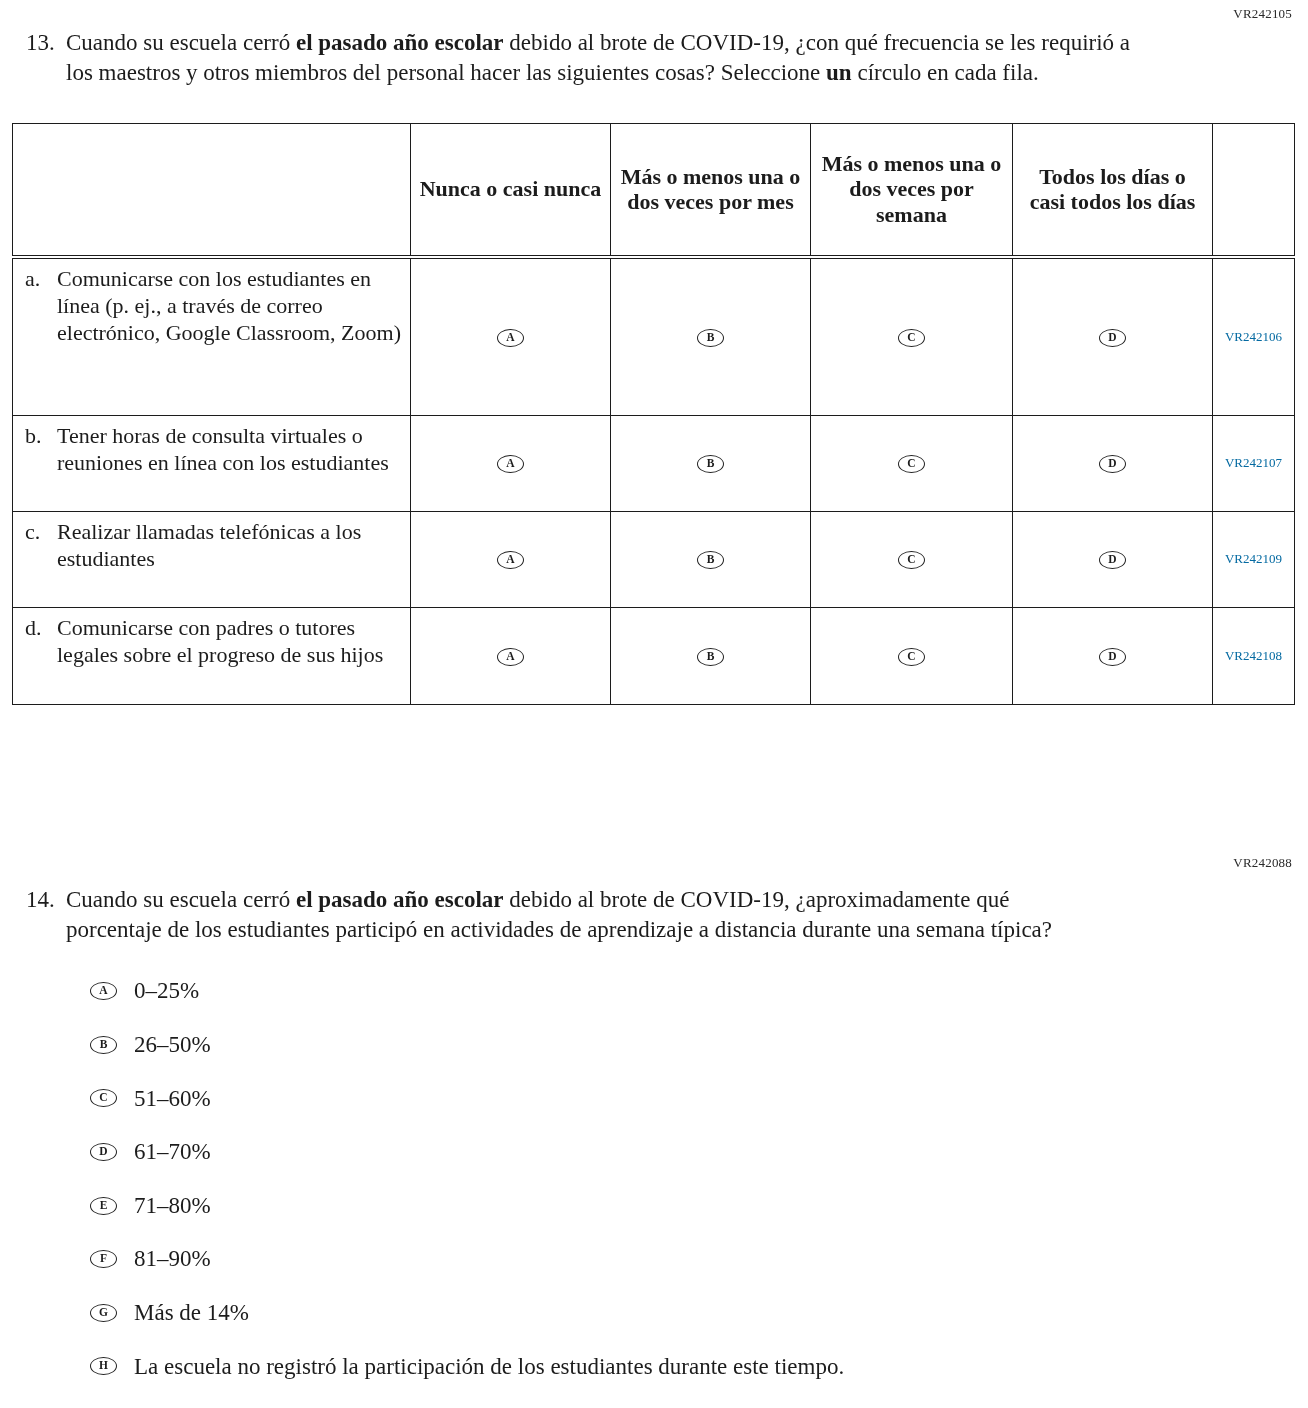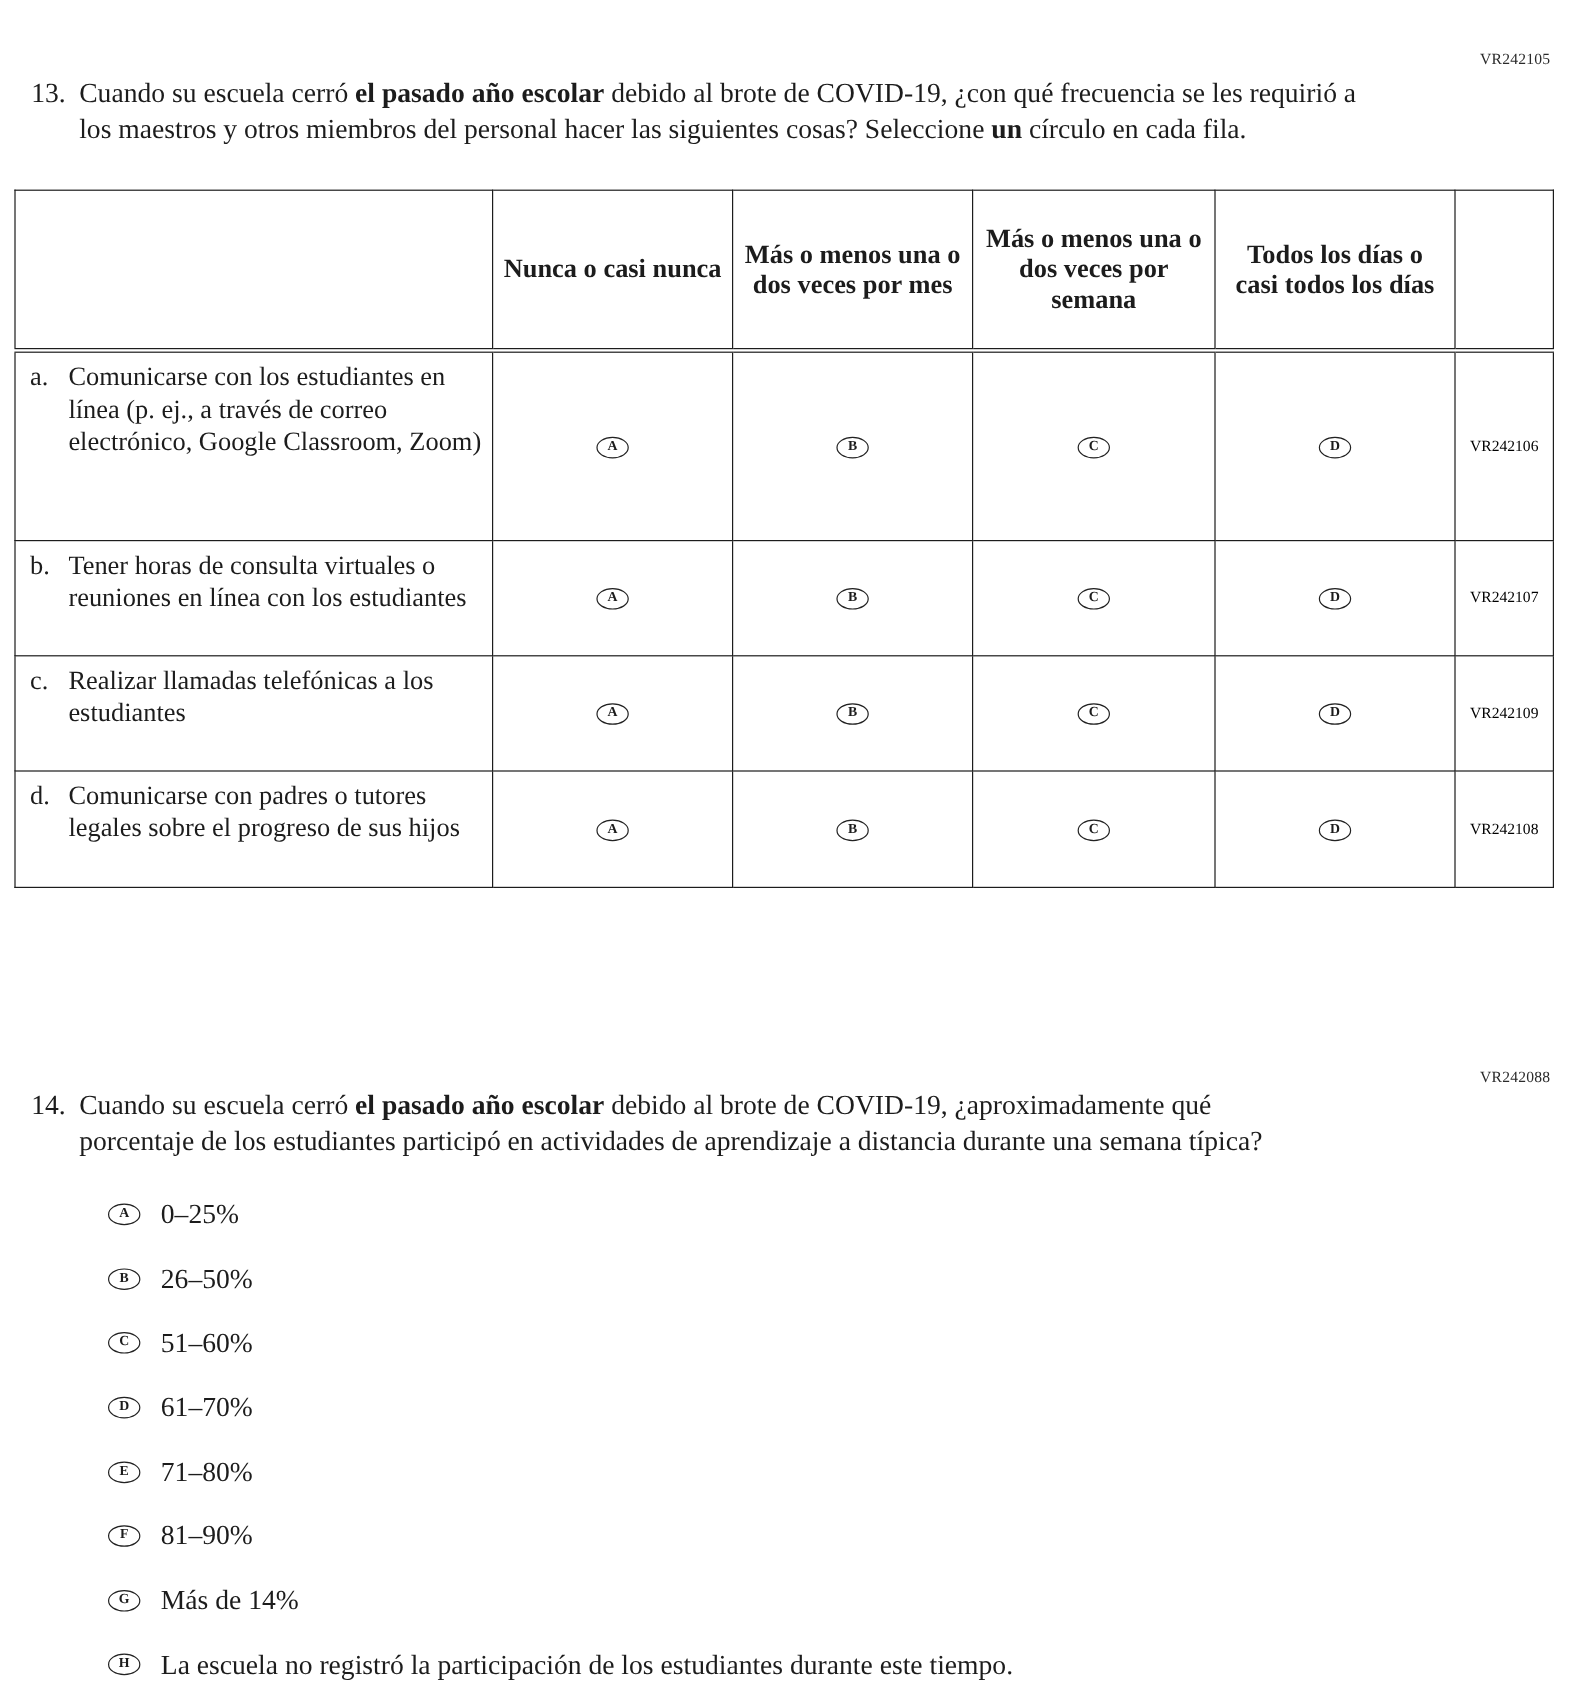--- a/index.html
+++ b/index.html
@@ -13,28 +13,27 @@
     width: 1308px;
     min-height: 1408px;
     padding: 6px 14px 12px 12px;
     position: relative;
     background: #fff;
   }
   .code {
     font-size: 13px;
     letter-spacing: 0.2px;
     color: #2a2a2a;
-    margin-top: 35px;
   }
   .top-code { text-align: right; padding-right: 2px; }
   .mid-code { text-align: right; padding-right: 2px; margin-top: 150px; }
 
   .question { display: flex; }
   .q13 { margin-top: 6px; }
-  .q14 { }
+  .q14 { margin-top: 14px; }
   .qnum {
     font-weight: normal;
     font-size: 23px;
     flex: none;
     width: 54px;
     padding-left: 14px;
     line-height: 1.32;
   }
   .qtext { font-size: 23px; line-height: 1.32; }
   .q13 .qtext { max-width: 1085px; }
@@ -66,21 +65,21 @@
   }
   .rl-wrap { display: flex; font-size: 22px; line-height: 1.22; }
   .rl-letter { flex: none; width: 36px; padding-left: 4px; }
   .rl-text { flex: 1; }
   td.opt { text-align: center; vertical-align: middle; }
   td.codecell {
     font-size: 13px;
     text-align: center;
     vertical-align: middle;
     padding: 2px;
-    color: #000000;
+    color: #0369a1;
   }
   tr.row-a td { height: 158px; }
   tr.row-b td { height: 96px; }
   tr.row-c td { height: 96px; }
   tr.row-d td { height: 97px; }
 
   .bubble {
     display: inline-block;
     width: 27px;
     height: 18px;

